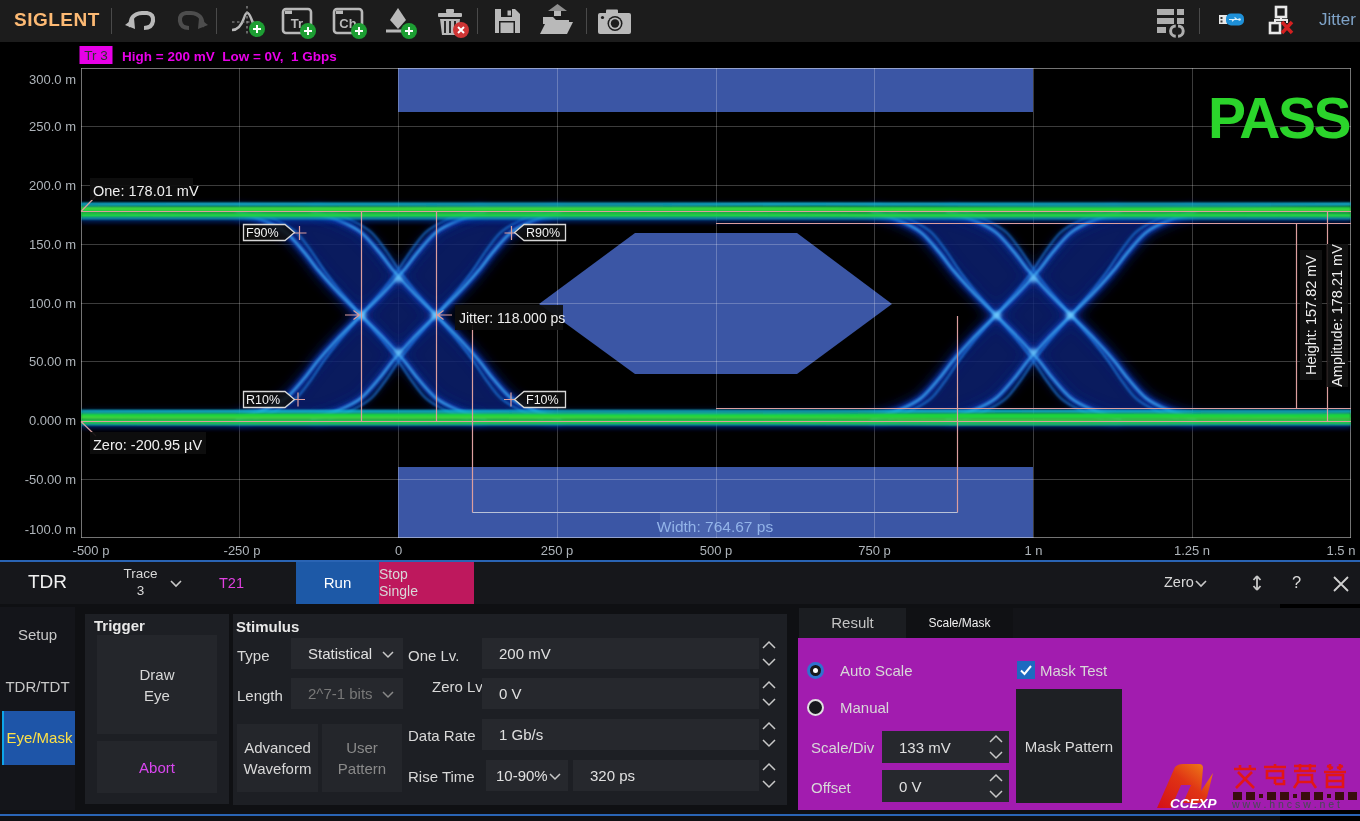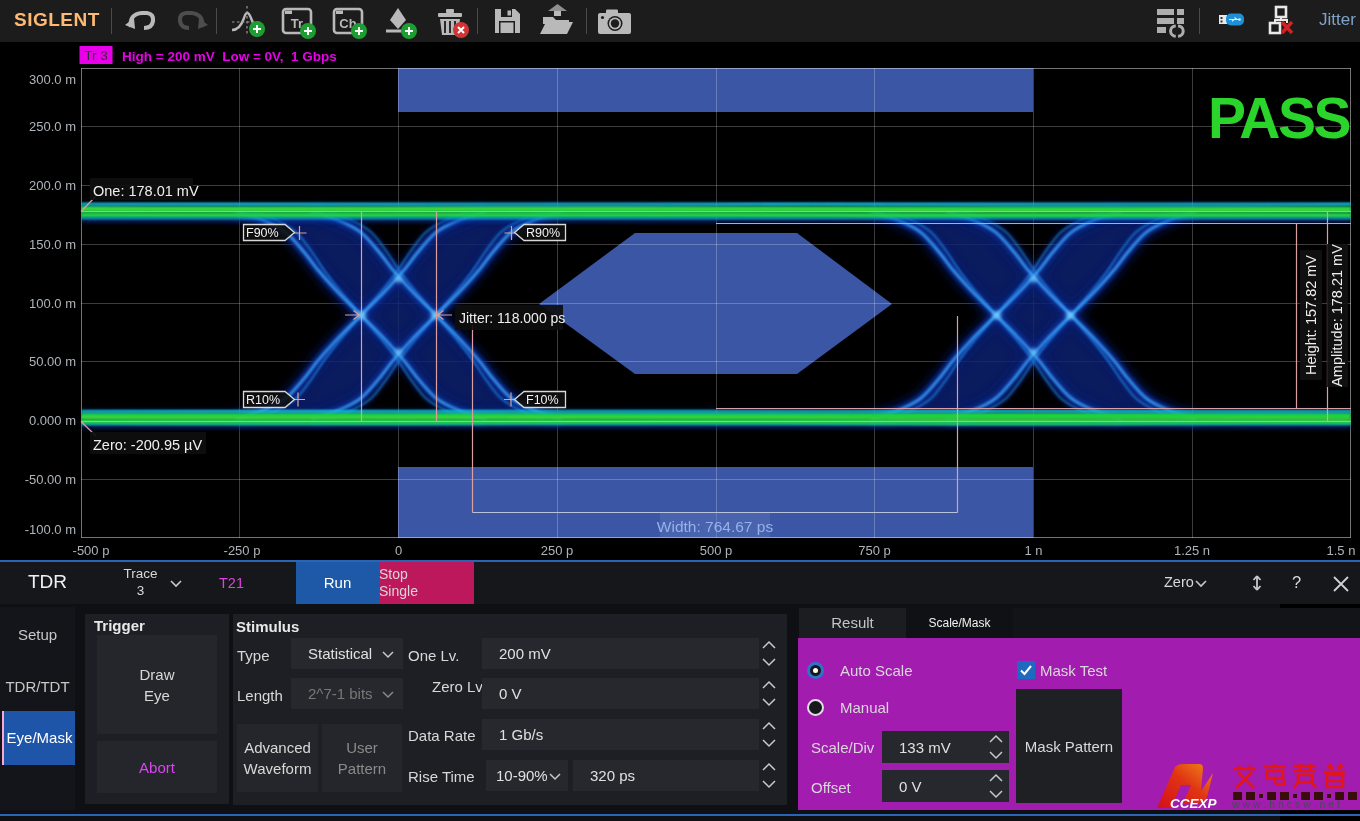--- a/index.html
+++ b/index.html
@@ -17,22 +17,22 @@
   #btopline { left:0; top:0; width:1360px; height:2px; background:#2a64b4; }
   #bbotline { left:0; top:254px; width:1360px; height:2px; background:#2a64b4; }
   #menurow { left:0; top:2px; width:1360px; height:42px; background:#16171b; color:#d8d8d8; }
   .mtxt { position:absolute; color:#d8d8d8; }
   #runbtn { left:296px; top:0; width:83px; height:42px; background:#1d59a7; color:#fff;
      font-size:15px; text-align:center; line-height:42px; }
   #stopbtn { left:379px; top:0; width:95px; height:42px; background:#be185d; color:#d8d8d8;
      font-size:14px; text-align:left; }
   #sidebar { left:0; top:47px; width:75px; height:203px; background:#14151a; }
   .sbitem { position:absolute; left:0; width:75px; color:#c8c8c8; font-size:15px; text-align:center; }
-  #eyemask { left:2px; top:104px; width:73px; height:54px; background:#1e55a8; color:#ffffff;
-     font-size:15px; text-align:center; line-height:54px; border-left:2px solid #f9a8d4; }
+  #eyemask { left:2px; top:104px; width:73px; height:54px; background:#1e55a8; color:#fde047;
+     font-size:15px; text-align:center; line-height:54px; border-left:2px solid #0ea5e9; }
   .panel { position:absolute; background:#1d1f24; }
   .ptitle { position:absolute; color:#e8e8e8; font-weight:bold; font-size:15px; }
   .pbtn { position:absolute; background:#24262b; color:#d8d8d8; font-size:15px;
      display:flex; align-items:center; justify-content:center; text-align:center; }
   .plabel { position:absolute; color:#d8d8d8; font-size:15px; }
   .pinput { position:absolute; background:#26282d; color:#e0e0e0; font-size:15px;
      display:flex; align-items:center; padding-left:17px; }
   .gray { color:#787878; }
   .radio { position:absolute; width:17px; height:17px; border-radius:50%; }
   svg { display:block; }

